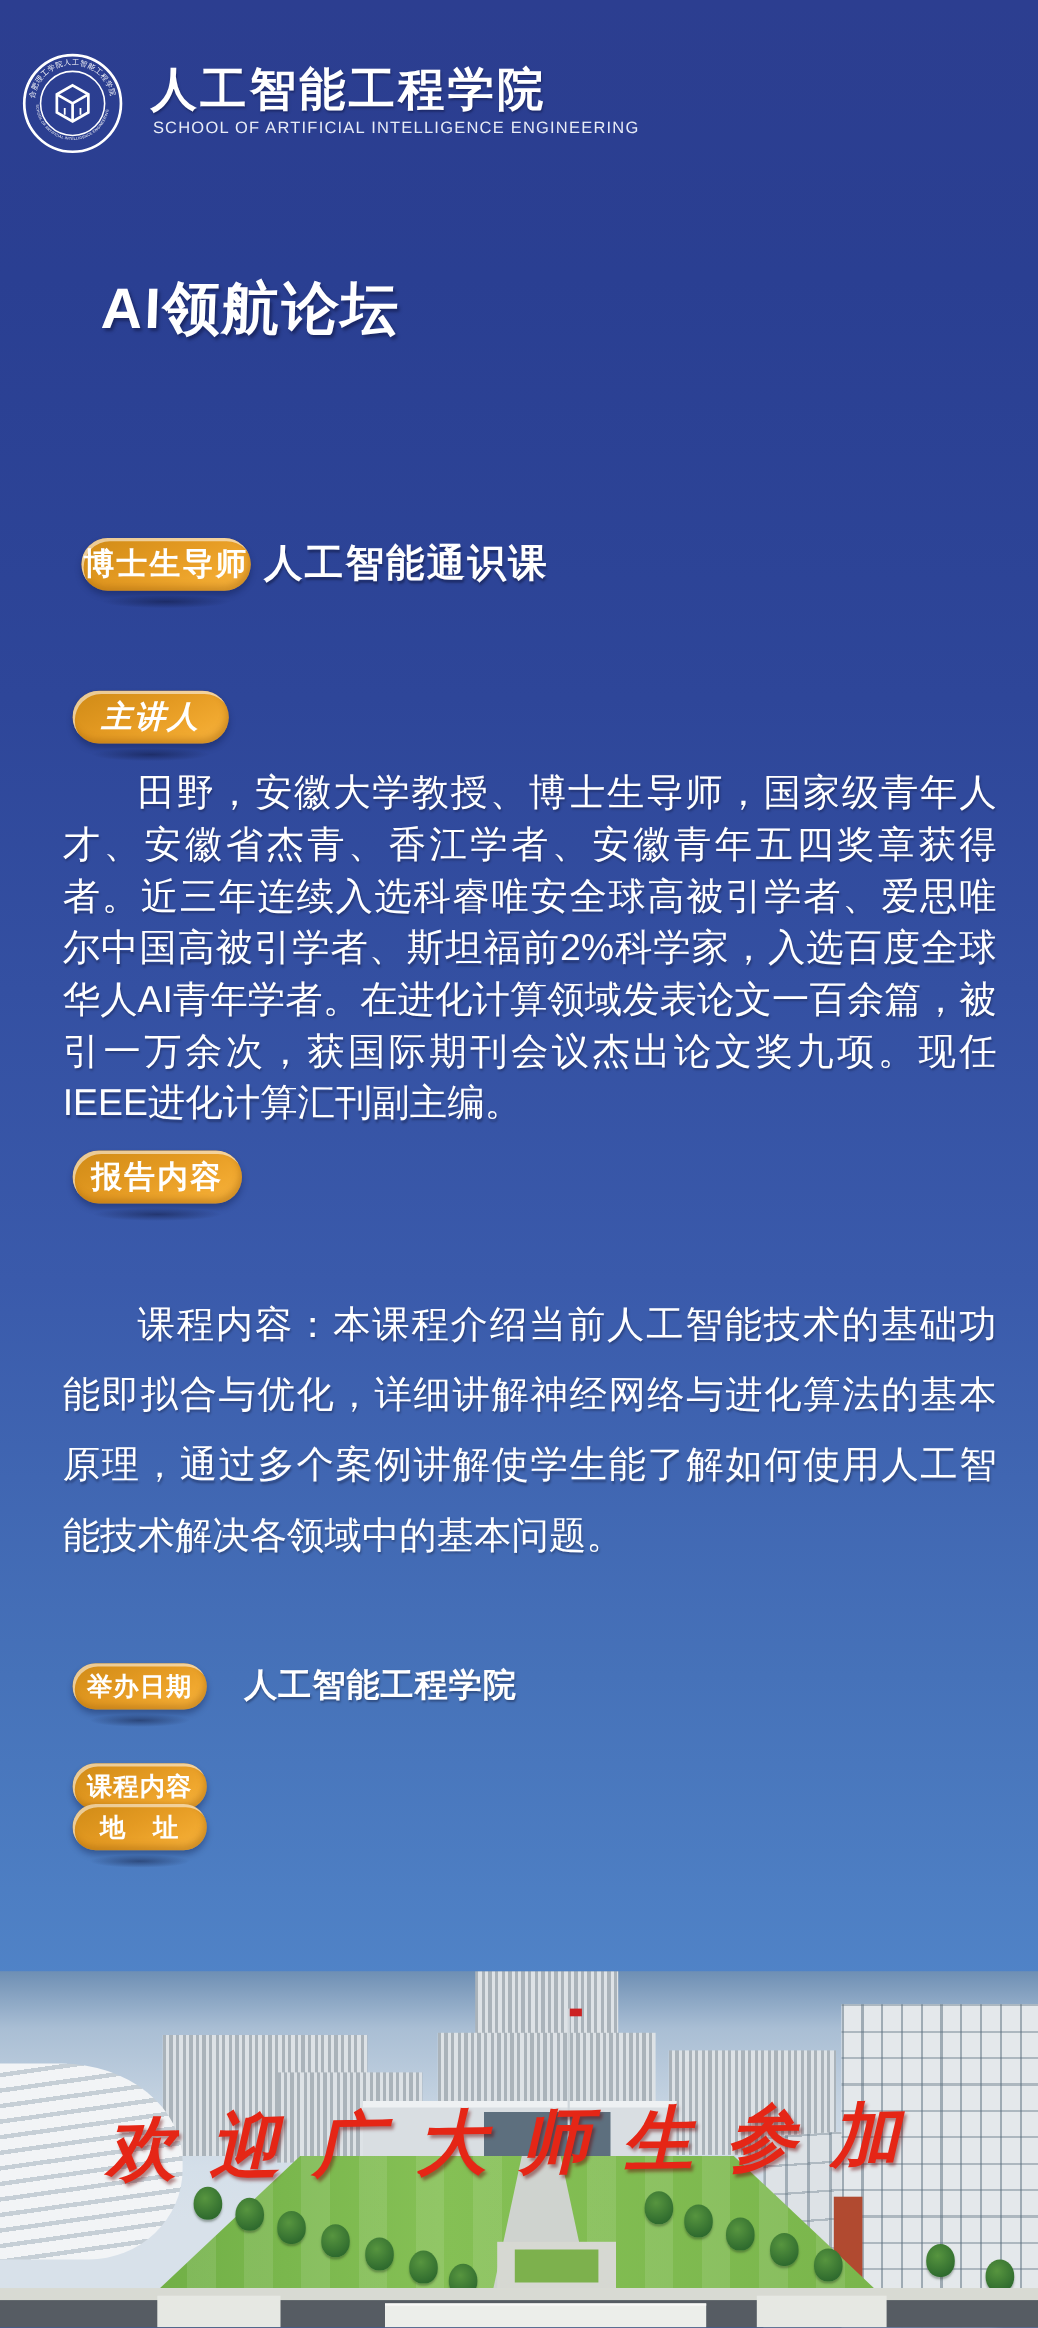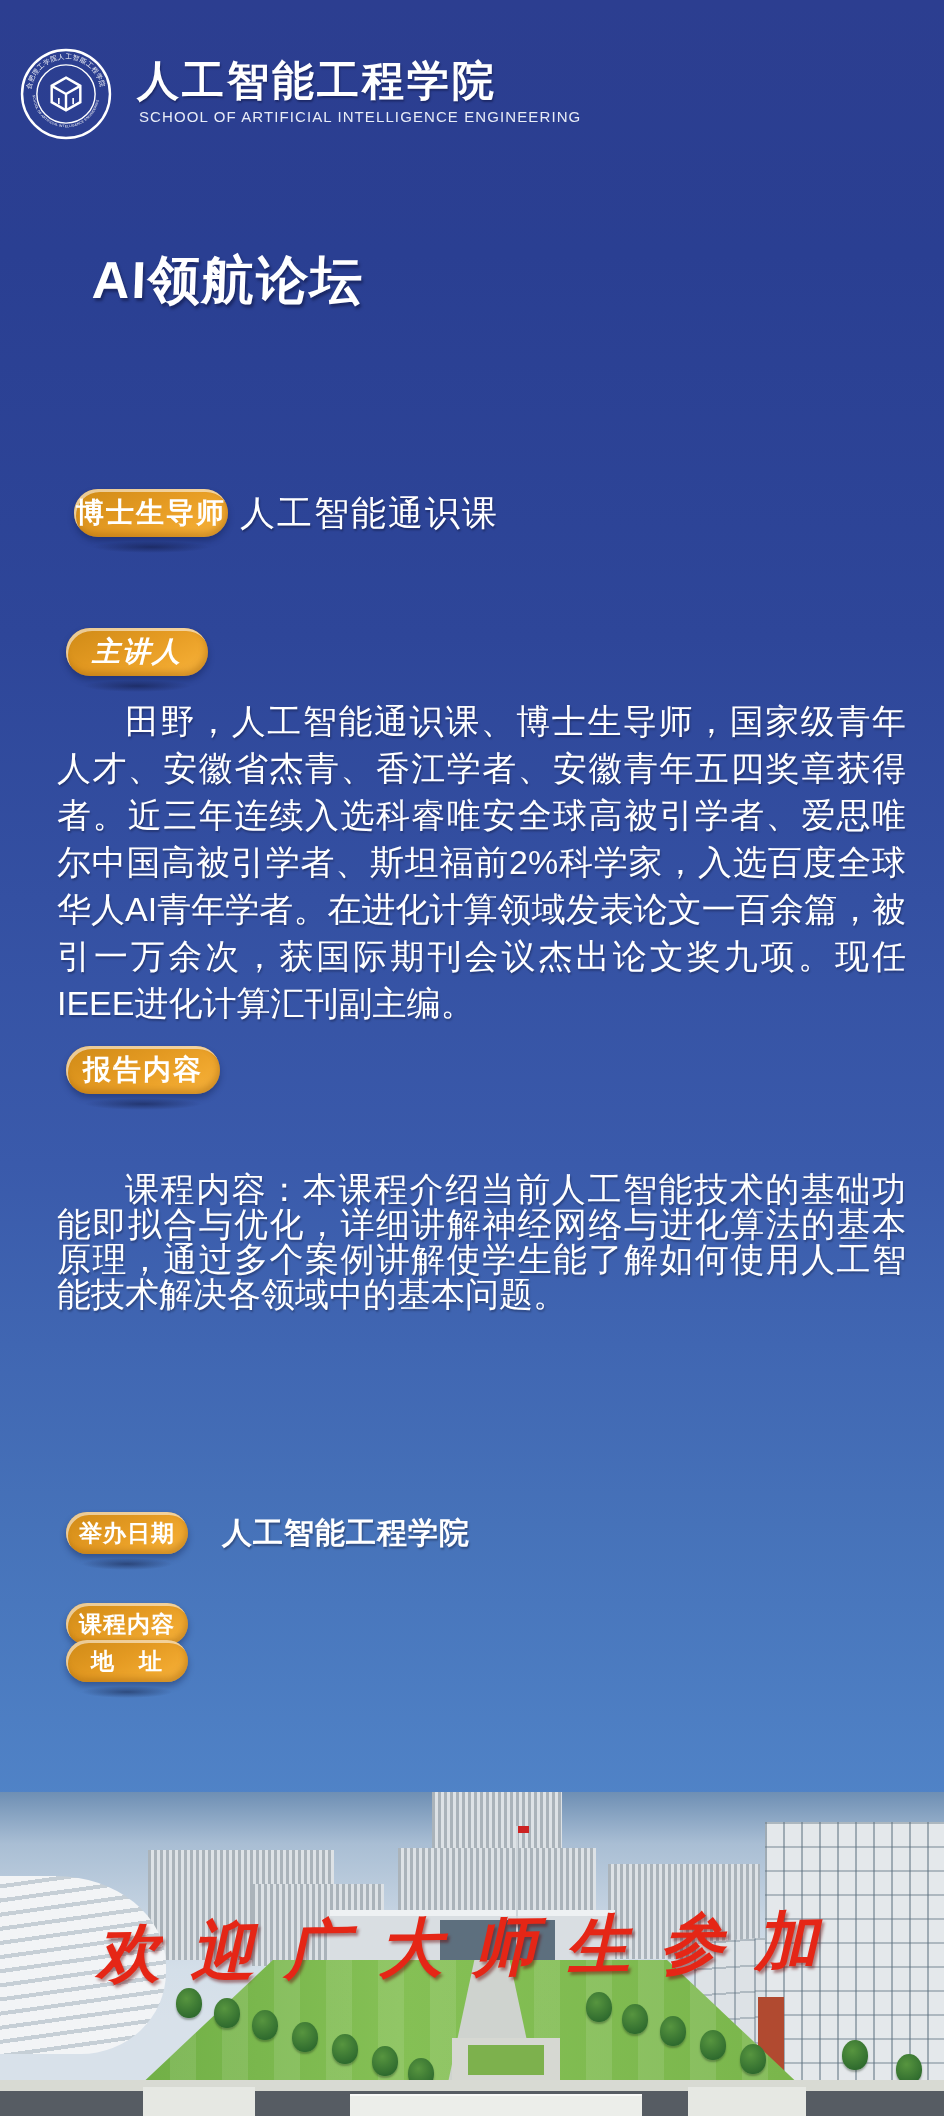--- a/index.html
+++ b/index.html
@@ -22,24 +22,24 @@
     border-radius:28px;
     box-shadow:inset 2px 3px 0 rgba(255,255,255,.55),inset -2px -4px 6px rgba(140,80,0,.35),0 4px 6px rgba(10,20,60,.35);
   }
   .badge::after{
     content:"";position:absolute;left:12%;right:12%;bottom:-16px;height:12px;
     background:radial-gradient(ellipse at center,rgba(10,15,45,.45),rgba(10,15,45,0) 70%);
   }
   .badge.lg{width:154px;height:48px;line-height:48px;font-size:28px;letter-spacing:2px;}
   .badge.sm{width:122px;height:42px;line-height:42px;font-size:23px;letter-spacing:1px;}
   
-  .report-value{position:absolute;left:240px;top:489px;font-size:35px;font-weight:400;line-height:48px;letter-spacing:2px;text-shadow:1px 2px 2px rgba(0,0,20,.35);}
+  .report-value{position:absolute;left:240px;top:489px;font-size:35px;font-weight:700;line-height:48px;letter-spacing:2px;text-shadow:1px 2px 2px rgba(0,0,20,.35);}
   .para{position:absolute;left:57px;right:38px;color:#fff;text-align:justify;text-indent:2em;text-shadow:1px 2px 2px rgba(0,0,20,.3);}
   .para.bio{top:698px;font-size:34px;line-height:47px;}
-  .para.content{top:1172px;font-size:34px;line-height:35px;}
+  .para.content{top:1172px;font-size:34px;line-height:64px;}
   .info-value{position:absolute;left:222px;font-size:30px;font-weight:900;line-height:42px;letter-spacing:1px;text-shadow:1px 2px 2px rgba(0,0,20,.35);}
   
   .photo{position:absolute;left:0;top:1792px;width:944px;height:324px;overflow:hidden;
     background:linear-gradient(180deg,#6e8fb4 0%,#a9bed4 16%,#c6d4e2 38%,#d4dfe9 55%,#d8e1ea 70%);}
   .photo *{position:absolute;}
   .stripes{background:repeating-linear-gradient(90deg,#aab3ba 0 3px,#dde2e6 3px 6px);}
   .bld-tower-top{left:432px;top:0;width:130px;height:72px;}
   .bld-tower-mid{left:398px;top:56px;width:198px;height:74px;}
   .bld-left-far{left:148px;top:58px;width:186px;height:110px;}
   .bld-left-mid{left:252px;top:92px;width:132px;height:82px;}
@@ -105,21 +105,21 @@
   </svg>
   <div class="h-title">人工智能工程学院</div>
   <div class="h-sub">SCHOOL OF ARTIFICIAL INTELLIGENCE ENGINEERING</div>
 
   <div class="main-title">AI领航论坛</div>
 
   <div class="badge lg" style="left:74px;top:489px;">博士生导师</div>
   <div class="report-value">人工智能通识课</div>
 
   <div class="badge lg" style="left:66px;top:628px;width:142px;font-style:italic;">主讲人</div>
-  <div class="para bio">田野，人工智能通识课、博士生导师，国家级青年人才、安徽省杰青、香江学者、安徽青年五四奖章获得者。近三年连续入选科睿唯安全球高被引学者、爱思唯尔中国高被引学者、斯坦福前2%科学家，入选百度全球华人AI青年学者。在进化计算领域发表论文一百余篇，被引一万余次，获国际期刊会议杰出论文奖九项。现任IEEE进化计算汇刊副主编。</div>
+  <div class="para bio">田野，安徽大学教授、博士生导师，国家级青年人才、安徽省杰青、香江学者、安徽青年五四奖章获得者。近三年连续入选科睿唯安全球高被引学者、爱思唯尔中国高被引学者、斯坦福前2%科学家，入选百度全球华人AI青年学者。在进化计算领域发表论文一百余篇，被引一万余次，获国际期刊会议杰出论文奖九项。现任IEEE进化计算汇刊副主编。</div>
 
   <div class="badge lg" style="left:66px;top:1046px;">报告内容</div>
   <div class="para content">课程内容：本课程介绍当前人工智能技术的基础功能即拟合与优化，详细讲解神经网络与进化算法的基本原理，通过多个案例讲解使学生能了解如何使用人工智能技术解决各领域中的基本问题。</div>
 
   <div class="badge sm" style="left:66px;top:1512px;">举办日期</div>
   <div class="info-value" style="top:1512px;">人工智能工程学院</div>
 
   <div class="badge sm" style="left:66px;top:1603px;">课程内容</div>
 
   <div class="badge sm" style="left:66px;top:1640px;">地　址</div>

